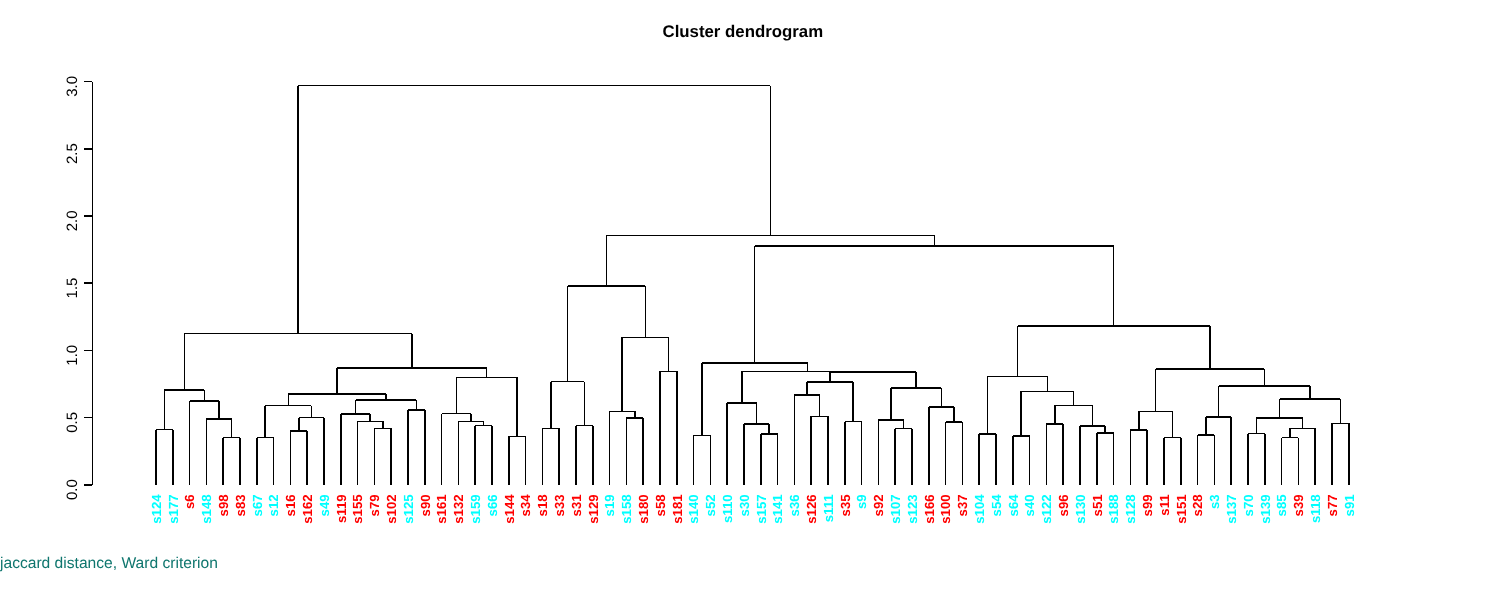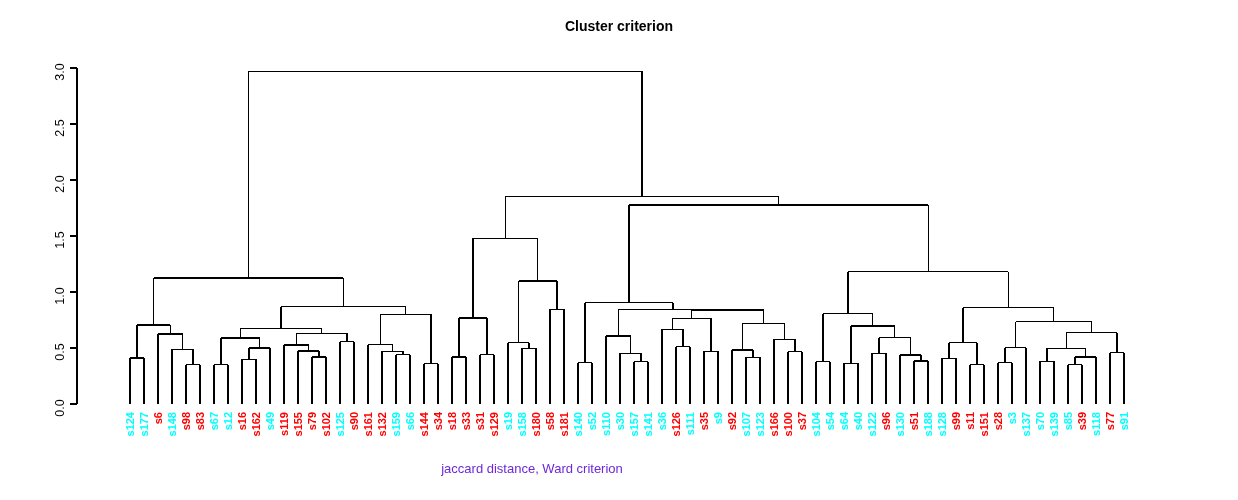--- a/index.html
+++ b/index.html
@@ -1,28 +1,28 @@
 <!DOCTYPE html>
 <html><head>
 <meta charset="utf-8">
 <style>
   html,body{margin:0;padding:0;background:#ffffff;}
   .figure{position:relative;width:1238px;height:500px;background:#ffffff;overflow:hidden;
           font-family:"Liberation Sans", sans-serif;}
   .chart-title{position:absolute;top:18px;left:0;width:1238px;text-align:center;
                font-size:14px;font-weight:bold;color:#000;}
-  .x-label{position:absolute;top:461px;left:0;width:1064px;text-align:center;
-           font-size:13px;color:#6d28d9;}
+  .x-label{position:absolute;top:461px;left:0;width:1064px;
+           font-size:13px;color:#0f766e;}
   svg{position:absolute;top:0;left:0;}
 </style>
 </head>
 <body>
 
 <div class="figure">
-  <div class="chart-title">Cluster criterion</div>
+  <div class="chart-title">Cluster dendrogram</div>
   <svg id="plot" width="1238" height="500" viewBox="0 0 1238 500">
       <line x1="77" y1="404" x2="77" y2="68" stroke="#000000" stroke-width="1.2" shape-rendering="crispEdges"></line>
       <line x1="70" y1="404" x2="77" y2="404" stroke="#000000" stroke-width="1.2" shape-rendering="crispEdges"></line>
       <text x="64" y="408" fill="#000" font-size="12.5" font-family="&quot;Liberation Sans&quot;, sans-serif" text-anchor="middle" transform="rotate(-90 64 408)">0.0</text>
       <line x1="70" y1="348" x2="77" y2="348" stroke="#000000" stroke-width="1.2" shape-rendering="crispEdges"></line>
       <text x="64" y="352" fill="#000" font-size="12.5" font-family="&quot;Liberation Sans&quot;, sans-serif" text-anchor="middle" transform="rotate(-90 64 352)">0.5</text>
       <line x1="70" y1="292" x2="77" y2="292" stroke="#000000" stroke-width="1.2" shape-rendering="crispEdges"></line>
       <text x="64" y="296" fill="#000" font-size="12.5" font-family="&quot;Liberation Sans&quot;, sans-serif" text-anchor="middle" transform="rotate(-90 64 296)">1.0</text>
       <line x1="70" y1="236" x2="77" y2="236" stroke="#000000" stroke-width="1.2" shape-rendering="crispEdges"></line>
       <text x="64" y="240" fill="#000" font-size="12.5" font-family="&quot;Liberation Sans&quot;, sans-serif" text-anchor="middle" transform="rotate(-90 64 240)">1.5</text>

